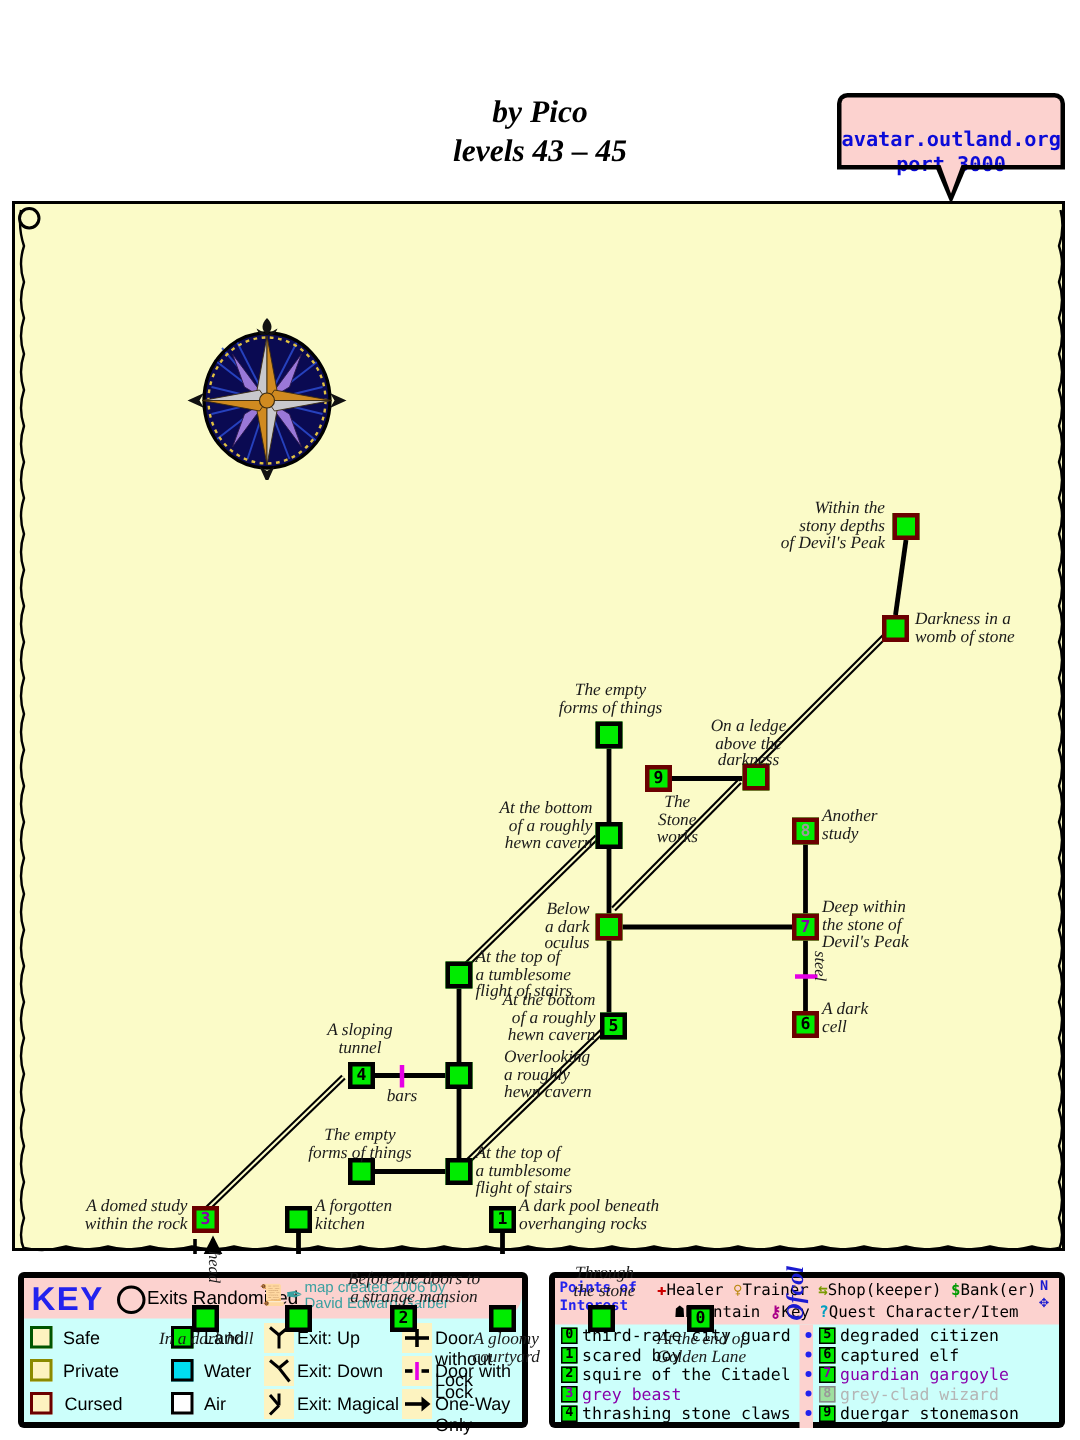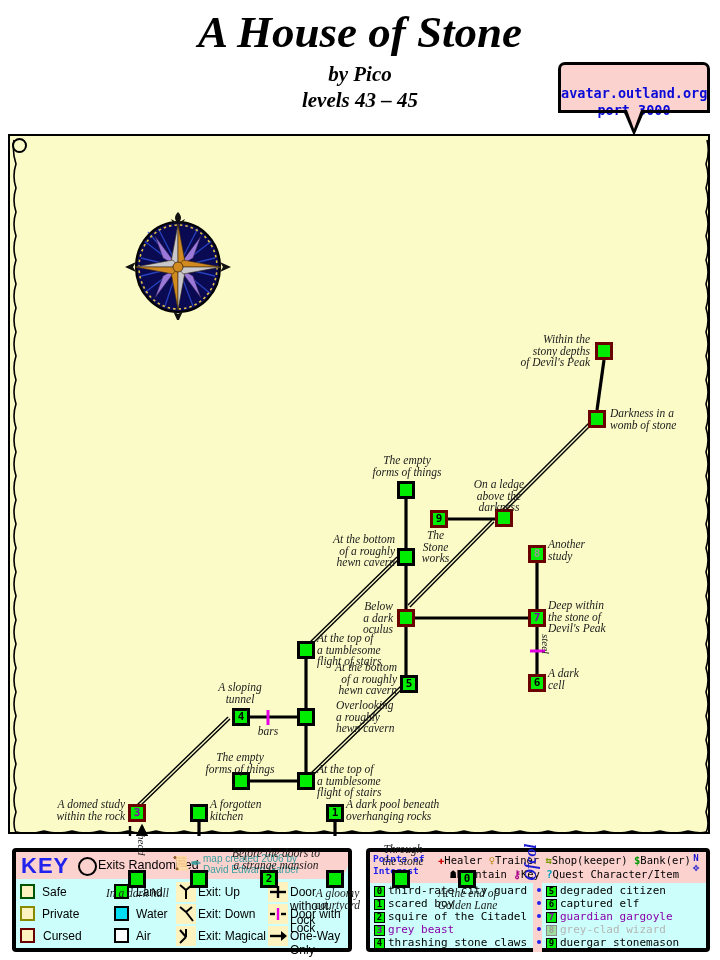--- a/index.html
+++ b/index.html
@@ -176,21 +176,20 @@
   .poi-txt.grey{color:#b5b5b5;}
   #poi-divider{
     position:absolute;left:163px;top:31px;width:9px;height:69px;background:#fcd2cf;
   }
   .poi-dot{position:absolute;left:2px;width:4px;height:4px;border-radius:50%;background:#2222ee;}
 </style>
 </head>
 <body>
 
 <div id="header">
-  <div id="map-title">A House of Stone</div>
   <div id="map-author">by Pico</div>
   <div id="map-levels">levels 43 – 45</div>
 
 
   <div class="banner" id="banner-right">
     <div class="bannerbase"></div>
     <div class="tail"></div>
     <div class="tail-in"></div>
     <div class="addr-line" style="margin-top:20px;">avatar.outland.org</div>
     <div class="addr-line">port 3000</div>
@@ -348,21 +347,21 @@
       <div class="node" style="left: 387px; top: 345px;"></div>
       <div class="rlabel c" style="left: 337px; top: 319px; width: 120px;">The empty
 forms of things</div>
       <div class="node cursed" style="left: 485px; top: 373px;"></div>
       <div class="rlabel c" style="left: 440px; top: 343px; width: 98px;">On a ledge
 above the
 darkness</div>
       <div class="node cursed" style="left: 420px; top: 374px;">
         <div class="nodenum">9</div>
       </div>
-      <div class="rlabel c" style="left: 394px; top: 394px; width: 63px;">The
+      <div class="rlabel c" style="left: 410px; top: 394px; width: 63px;">The
 Stone
 works</div>
       <div class="node" style="left: 387px; top: 412px;"></div>
       <div class="rlabel r" style="left: 290px; top: 398px; width: 95px;">At the bottom
 of a roughly
 hewn cavern</div>
       <div class="node cursed" style="left: 518px; top: 409px;">
         <div class="nodenum grey">8</div>
       </div>
       <div class="rlabel " style="left: 538px; top: 403px; width: 70px;">Another

